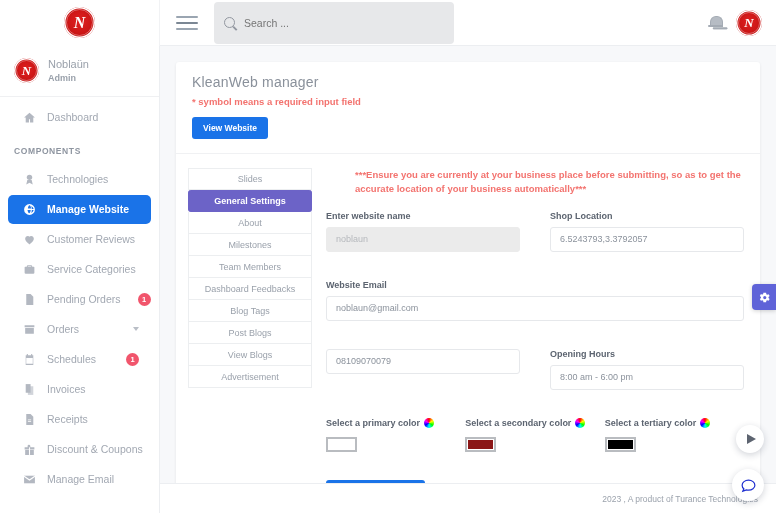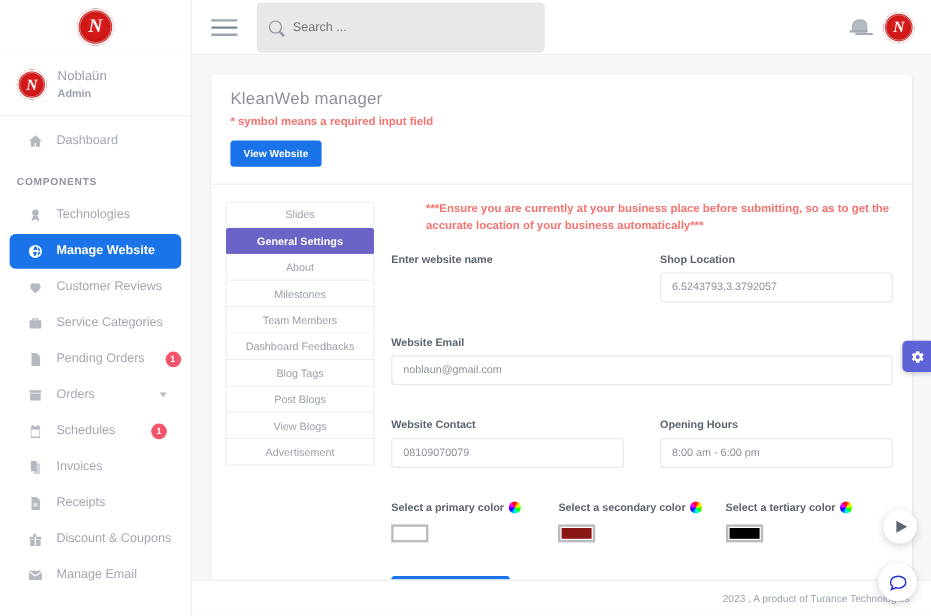--- a/index.html
+++ b/index.html
@@ -378,37 +378,37 @@
               <div class="tab">View Blogs</div>
               <div class="tab">Advertisement</div>
             </div>
 
             <div class="form">
               <div class="warn">***Ensure you are currently at your business place before submitting, so as to get the accurate location of your business automatically***</div>
 
               <div class="row">
                 <div class="fg">
                   <label class="fl">Enter website name</label>
+                  <input class="fi disabled" disabled="" value="noblaun" style="">
                 </div>
                 <div class="fg">
                   <label class="fl">Shop Location</label>
                   <input class="fi" value="6.5243793,3.3792057" style="">
                 </div>
               </div>
 
               <div class="row">
                 <div class="fg full">
                   <label class="fl">Website Email</label>
                   <input class="fi" value="noblaun@gmail.com" style="">
                 </div>
               </div>
 
               <div class="row">
                 <div class="fg">
-                  <label class="fl">Website Contact</label>
                   <input class="fi" value="08109070079" style="">
                 </div>
                 <div class="fg">
                   <label class="fl">Opening Hours</label>
                   <input class="fi" value="8:00 am - 6:00 pm" style="">
                 </div>
               </div>
 
               <div class="colors">
                 <div class="cg">

